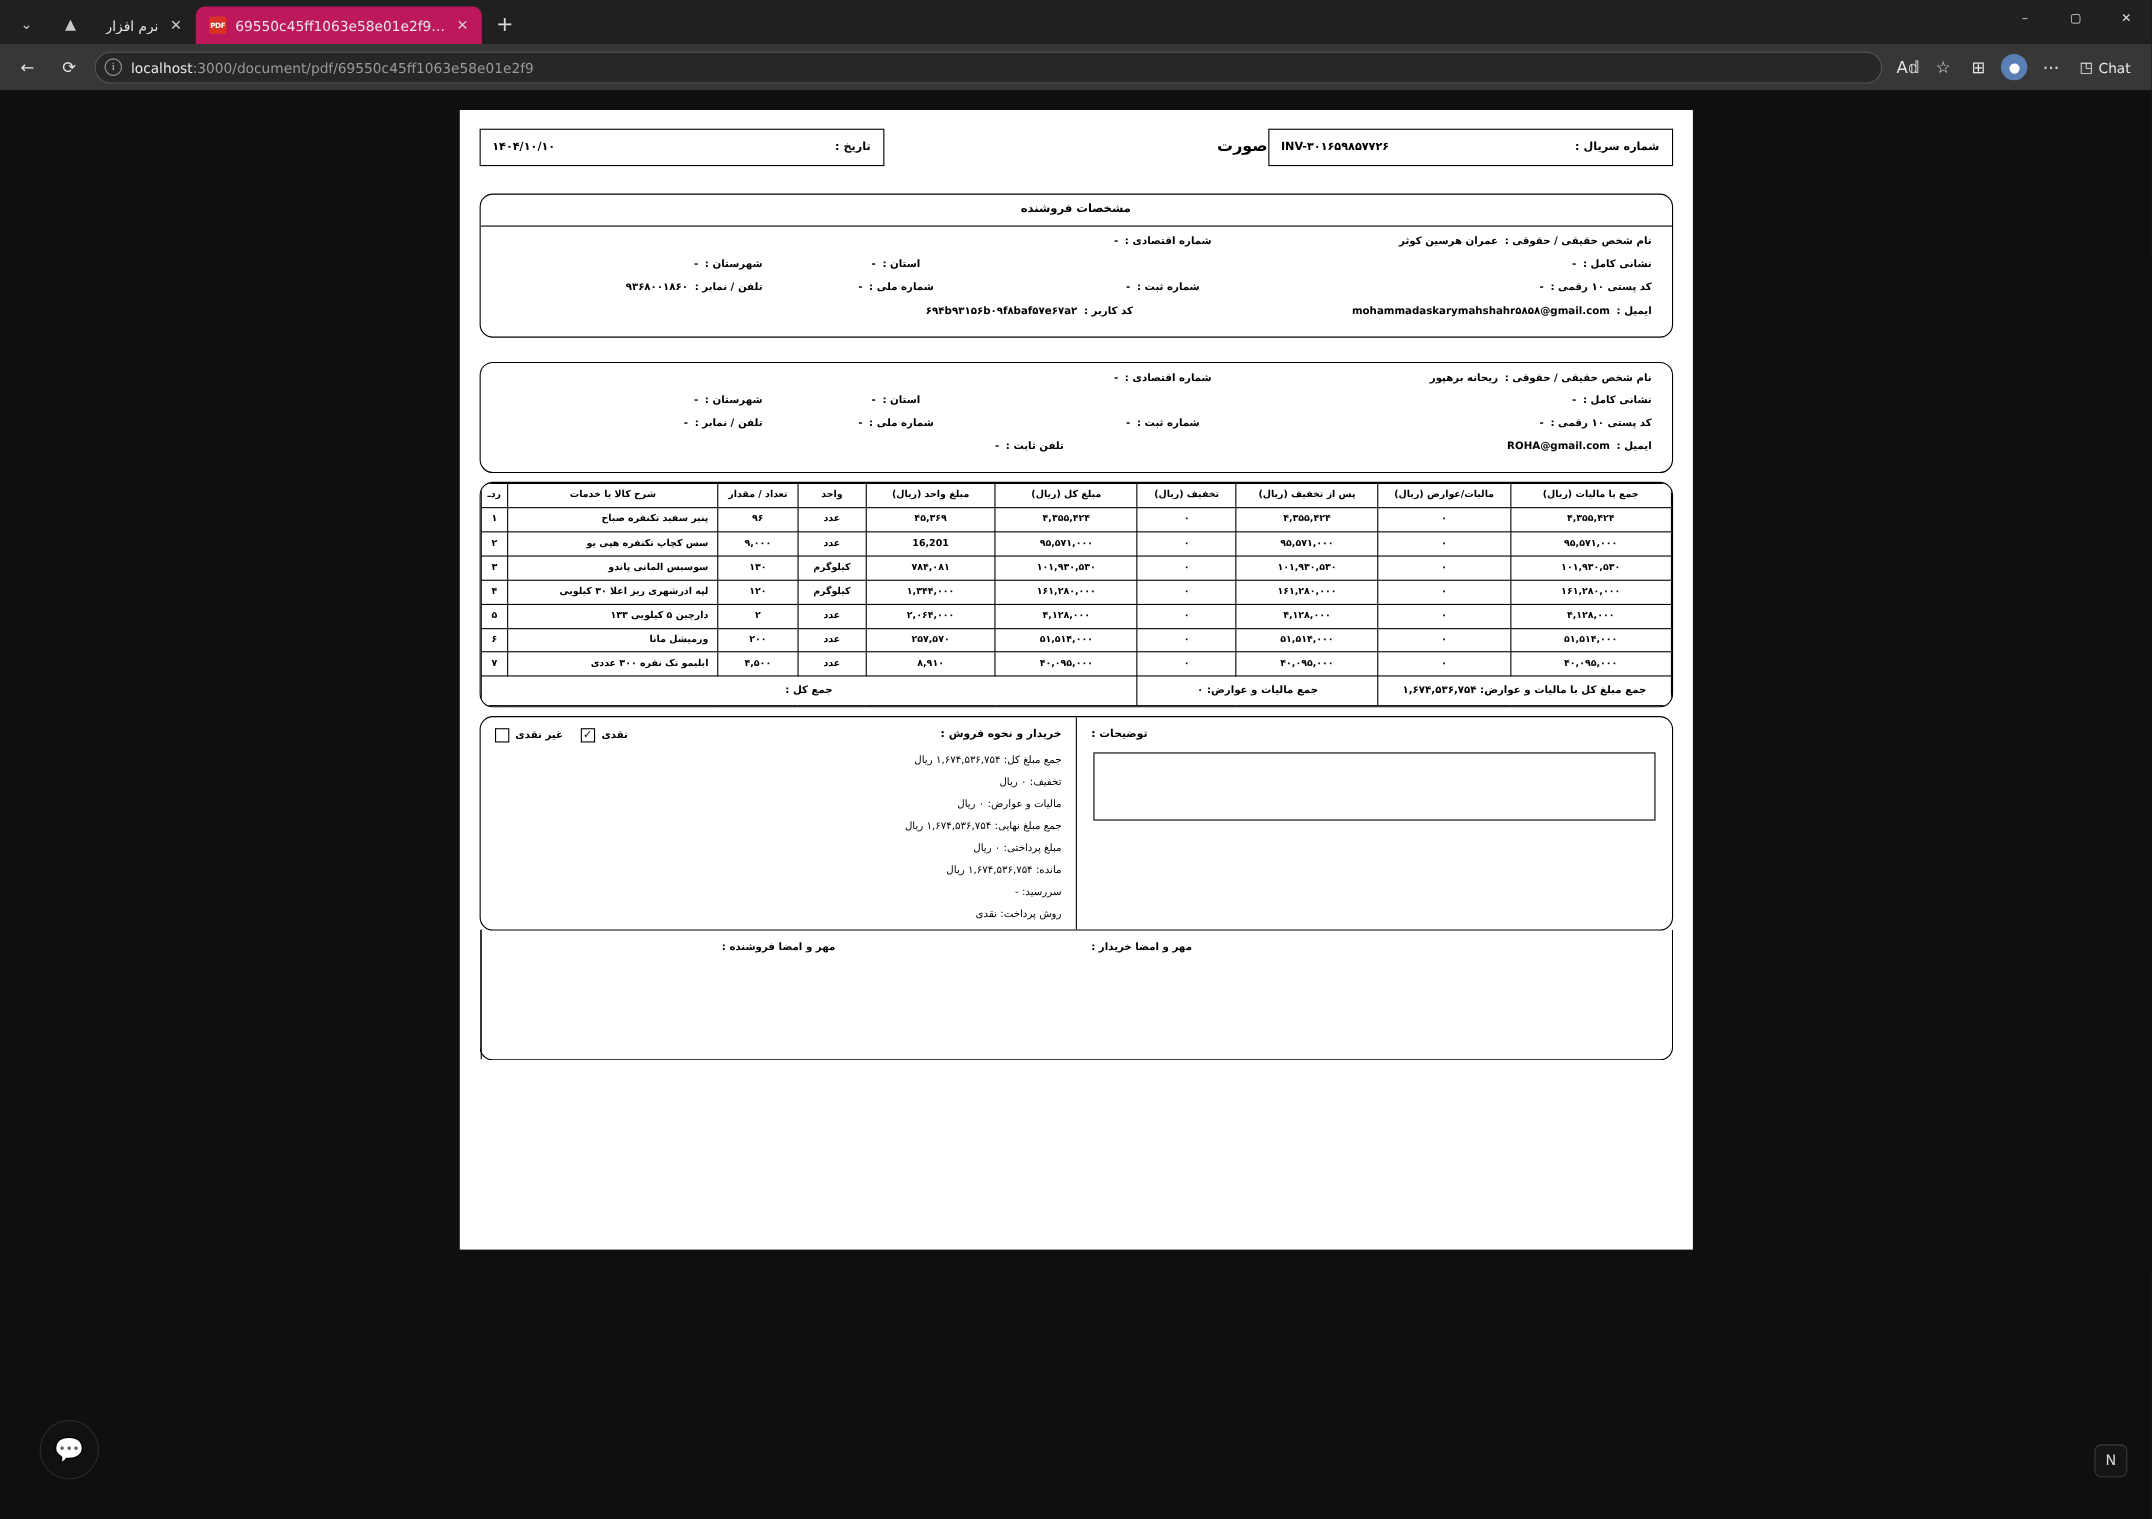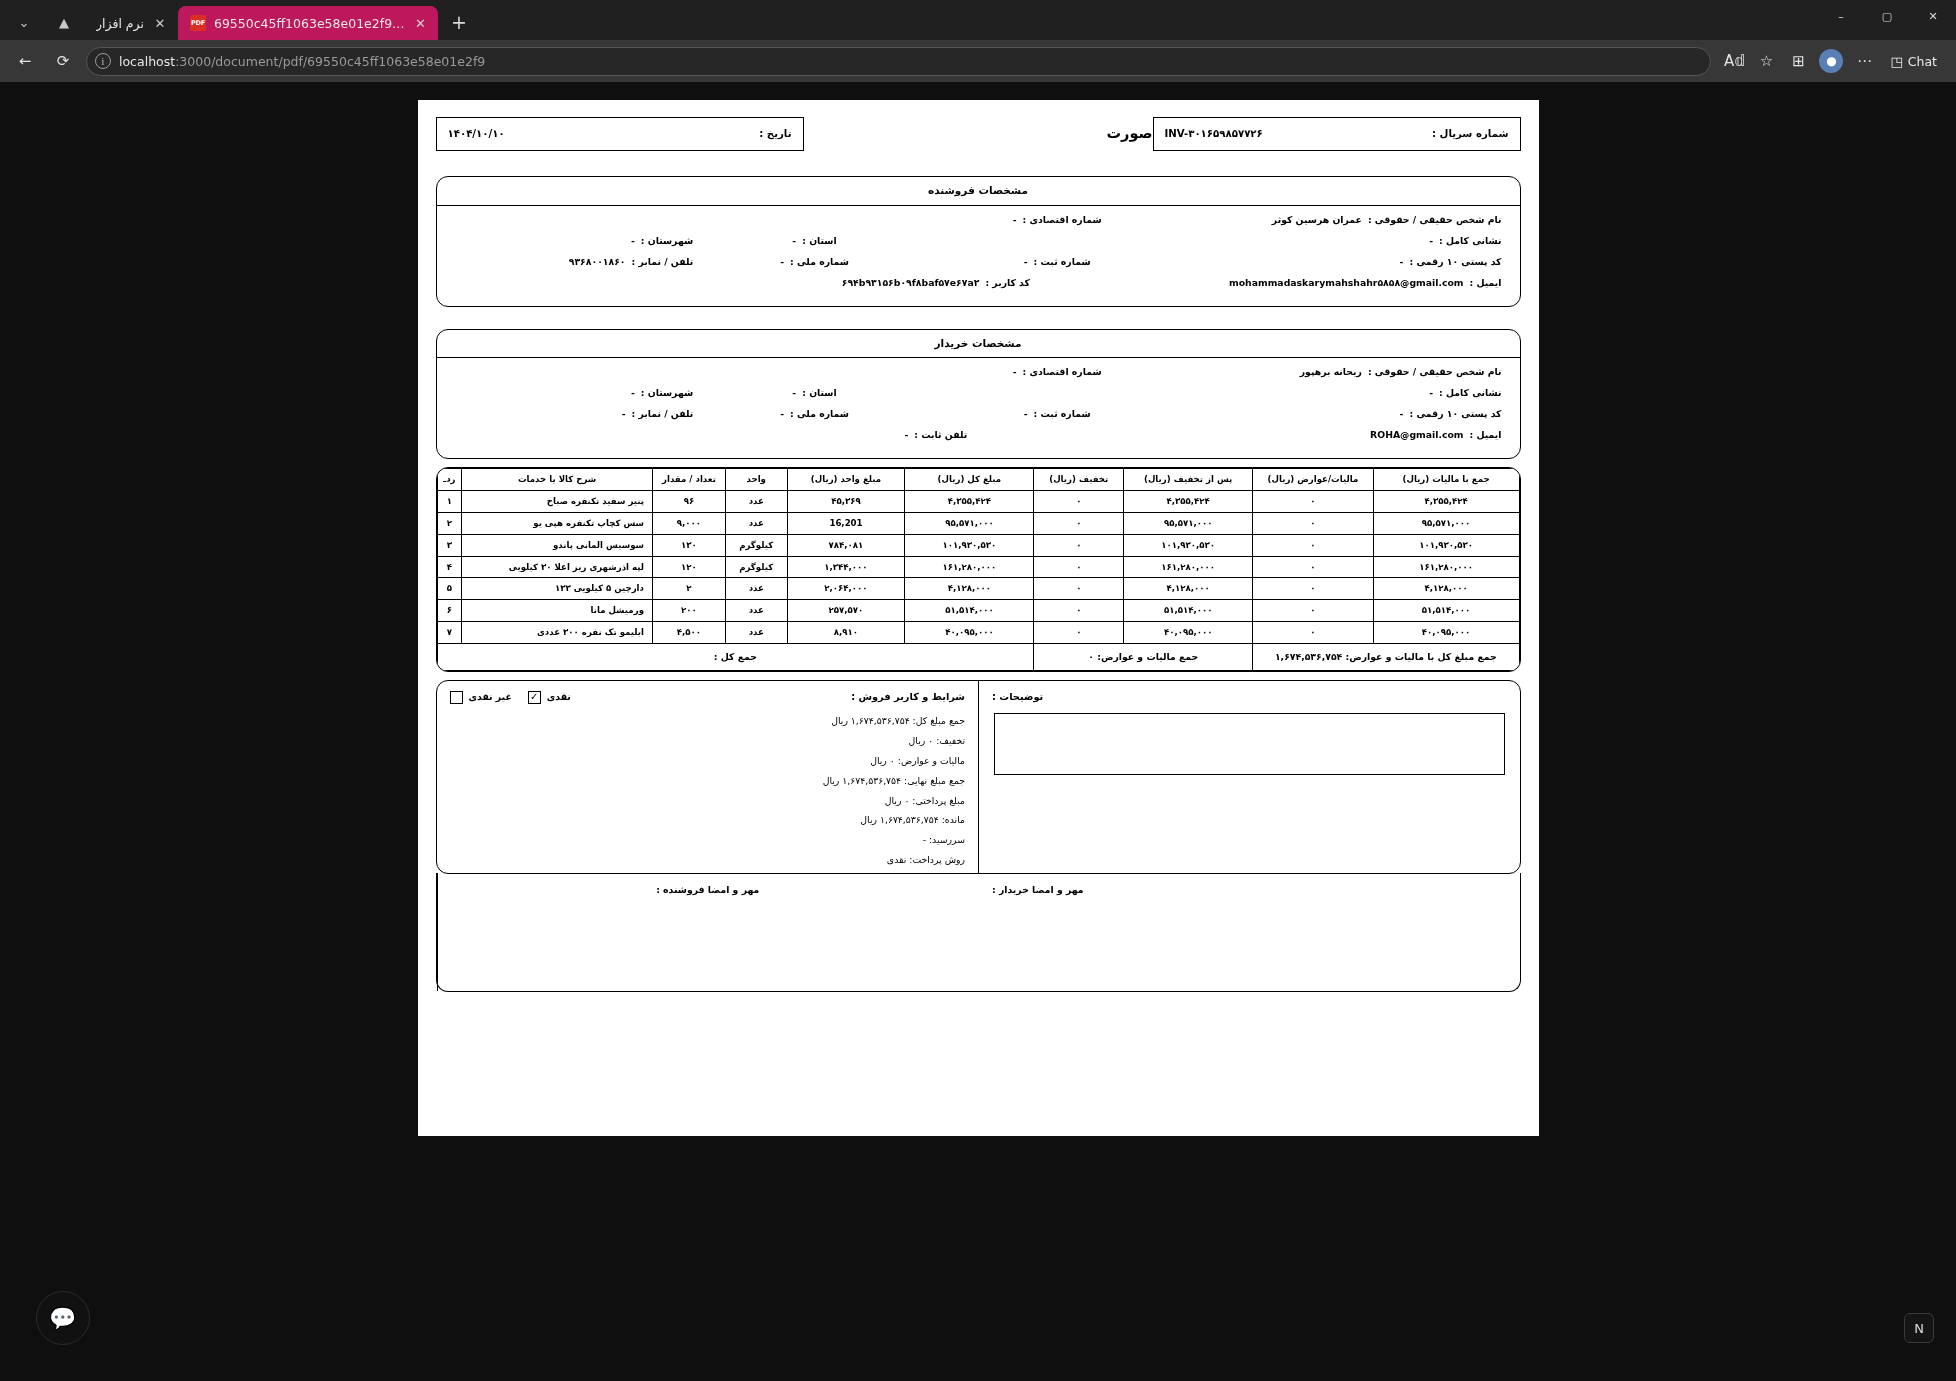--- a/index.html
+++ b/index.html
@@ -303,21 +303,20 @@
                 <span class="k">کد کاربر :</span>
                 <span class="v">۶۹۴b۹۳۱۵۶b۰۹f۸baf۵۷e۶۷a۲</span>
               </div>
               <div class="info-cell c4"></div>
             </div>
 
           </div>
         </div>
 
         <div class="panel">
-          <div class="panel-title">مشخصات خریدار</div>
           <div class="panel-body">
 
             <div class="info-row">
               <div class="info-cell c1">
                 <span class="k">نام شخص حقیقی / حقوقی :</span>
                 <span class="v">ریحانه برهپور</span>
               </div>
               <div class="info-cell c2">
                 <span class="k">شماره اقتصادی :</span>
                 <span class="v light">-</span>
@@ -501,21 +500,21 @@
 
         <div class="bottom">
 
           <div class="bot-col bot-left">
             <div class="notes-title">توضیحات :</div>
             <div class="notes-box"></div>
           </div>
 
           <div class="bot-col bot-right">
             <div class="terms-head">
-              <span class="terms-title">شرایط و کاربر فروش :</span>
+              <span class="terms-title">خریدار و نحوه فروش :</span>
               <span class="pay-opts">
                 <span class="pay-opt">
                   <span>نقدی</span>
                   <span class="cbox">✓</span>
                 </span>
                 <span class="pay-opt">
                   <span>غیر نقدی</span>
                   <span class="cbox"></span>
                 </span>
               </span>

